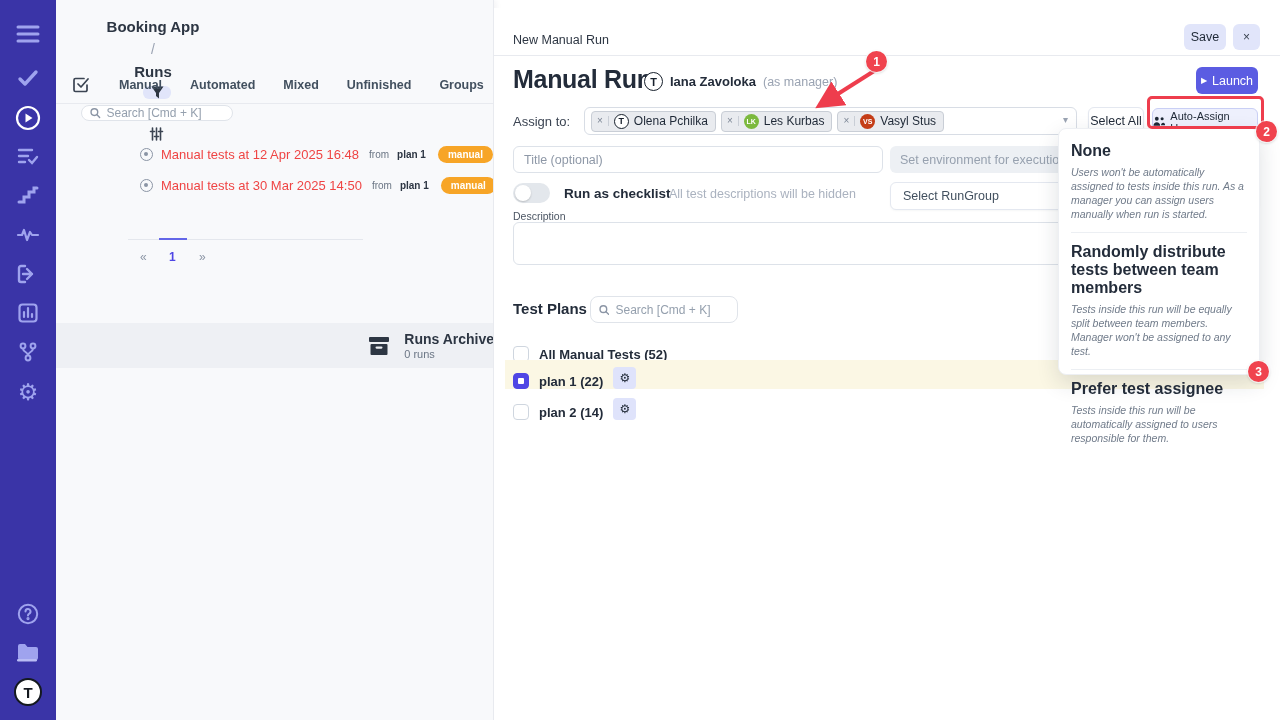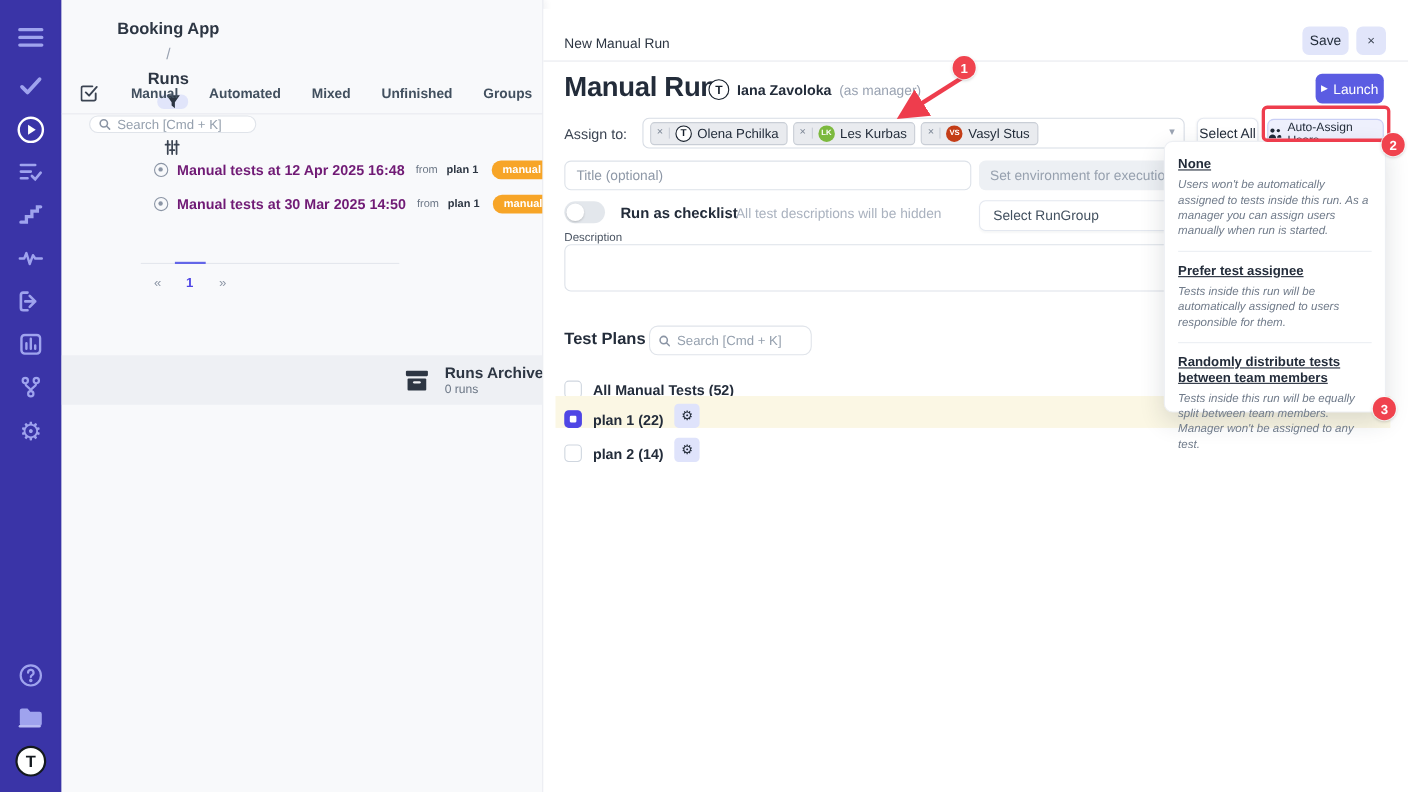--- a/index.html
+++ b/index.html
@@ -27,21 +27,21 @@
   .sliders-wrap { margin-left:6px; }
 
   .lp-tabs { position:absolute; left:17px; top:72px; width:421px; height:26px; display:flex; align-items:center; gap:0; overflow:hidden; }
   .tab-icon { width:18px; height:18px; margin-right:16px; display:flex; align-items:center; }
   .lp-tab { font-size:12.5px; font-weight:600; color:#42505f; padding:5px 14px; white-space:nowrap; }
   .lp-divider { position:absolute; left:0; top:103px; width:438px; height:1px; background:#e8eaef; }
 
   .run-item { position:absolute; left:84px; display:flex; align-items:center; gap:8px; white-space:nowrap; }
   .run-dot { width:13px; height:13px; border:1.5px solid #8b95a5; border-radius:50%; position:relative; flex:0 0 auto; }
   .run-dot::after { content:""; position:absolute; left:3px; top:3px; width:4px; height:4px; background:#8b95a5; border-radius:50%; }
-  .run-title { font-size:13px; color:#701a75;font-weight:bold; }
+  .run-title { font-size:13px; color:#ef4444; }
   .run-from { font-size:10px; color:#6b7685; margin-left:2px; }
   .run-plan { font-size:10px; font-weight:bold; color:#2d3643; }
   .badge-manual { background:#f7a527; color:#fff; font-size:10px; font-weight:bold; border-radius:10px; padding:3px 10px; margin-left:4px; }
 
   .pagination-rule { position:absolute; left:72px; top:239px; width:235px; height:1px; background:#e4e7ed; }
   .pagination-active { position:absolute; left:103px; top:238px; width:28px; height:2px; background:#6366e8; }
   .pager { position:absolute; top:250px; font-size:12px; color:#8b95a5; }
   .pager.cur { color:#4f46e5; font-weight:600; }
 
   .archive-bar { position:absolute; left:0; top:323px; width:438px; height:45px; background:#eef0f4; display:flex; align-items:center; padding-left:42px; gap:14px;justify-content:flex-end; }
@@ -98,21 +98,21 @@
   .cbx { width:16px; height:16px; border:1px solid #cfd6df; border-radius:4px; background:#fff; margin-left:8px; }
   .cbx.checked { background:#4f46e5; border-color:#4f46e5; position:relative; }
   .cbx.checked::after { content:""; position:absolute; left:4px; top:4px; width:6px; height:6px; background:#fff; border-radius:1px; }
   .tp-label { font-size:13px; font-weight:bold; color:#232c3a; }
   .gear-btn { width:23px; height:22px; background:#dfe3fb; border-radius:4px; display:flex; align-items:center; justify-content:center; font-size:12px; color:#232c3a; }
 
   
   .dropdown { position:absolute; left:1058px; top:128px; width:202px; height:247px; background:#fff; border:1px solid #edeff3; border-radius:8px; box-shadow:0 8px 22px rgba(30,40,60,.14); z-index:5; padding:13px 12px; }
   .dd-option { padding:0 0 10px 0; }
   .dd-option + .dd-option { border-top:1px solid #eceff3; padding-top:10px; }
-  .dd-title { font-size:12px; font-weight:bold; color:#232c3a; margin-bottom:6px;text-decoration:underline; }
+  .dd-title { font-size:16px; font-weight:bold; color:#232c3a; margin-bottom:6px; }
   .dd-desc { font-size:10.5px; color:#707b8a; line-height:1.33;font-style:italic; }
 
   
   .anno-rect { position:absolute; left:1147px; top:96px; width:117px; height:33px; border:3px solid #ee3d4d; border-radius:5px; z-index:6; }
   .anno-badge { position:absolute; width:21px; height:21px; background:#f0434e; border-radius:50%; color:#fff; font-size:12px; font-weight:bold; display:flex; align-items:center; justify-content:center; z-index:7; box-shadow:0 0 0 1px rgba(255,255,255,.7), 0 1px 3px rgba(0,0,0,.25); }
   .anno-arrow-svg { position:absolute; left:790px; top:50px; width:120px; height:70px; z-index:6; }
 </style>
 </head>
 <body>
 
@@ -364,26 +364,26 @@
         </span>
     </div>
   </section>
 
   <div class="dropdown">
     <div class="dd-option">
       <div class="dd-title">None</div>
       <div class="dd-desc">Users won't be automatically assigned to tests inside this run. As a manager you can assign users manually when run is started.</div>
     </div>
     <div class="dd-option">
+      <div class="dd-title">Randomly distribute tests between team members</div>
+      <div class="dd-desc">Tests inside this run will be equally split between team members. Manager won't be assigned to any test.</div>
+    </div>
+    <div class="dd-option">
       <div class="dd-title">Prefer test assignee</div>
       <div class="dd-desc">Tests inside this run will be automatically assigned to users responsible for them.</div>
-    </div>
-    <div class="dd-option">
-      <div class="dd-title">Randomly distribute tests between team members</div>
-      <div class="dd-desc">Tests inside this run will be equally split between team members. Manager won't be assigned to any test.</div>
     </div>
   </div>
 
   <svg class="anno-arrow-svg">
     <defs>
       <marker id="arrowhead" markerWidth="7" markerHeight="7" refX="5" refY="3.5" orient="auto">
         <path d="M0 0L7 3.5L0 7z" fill="#ee3d4d"></path>
       </marker>
     </defs>
     <line x1="92" y1="16" x2="32" y2="54" stroke="#ee3d4d" stroke-width="4" marker-end="url(#arrowhead)"></line>

